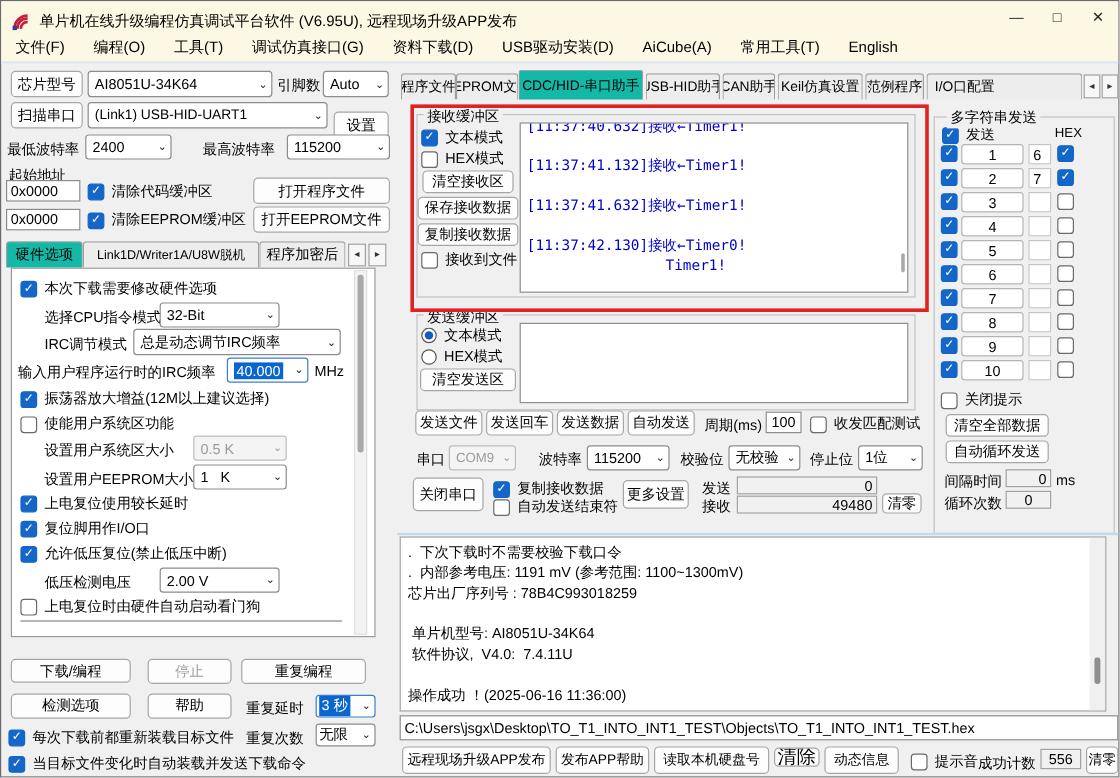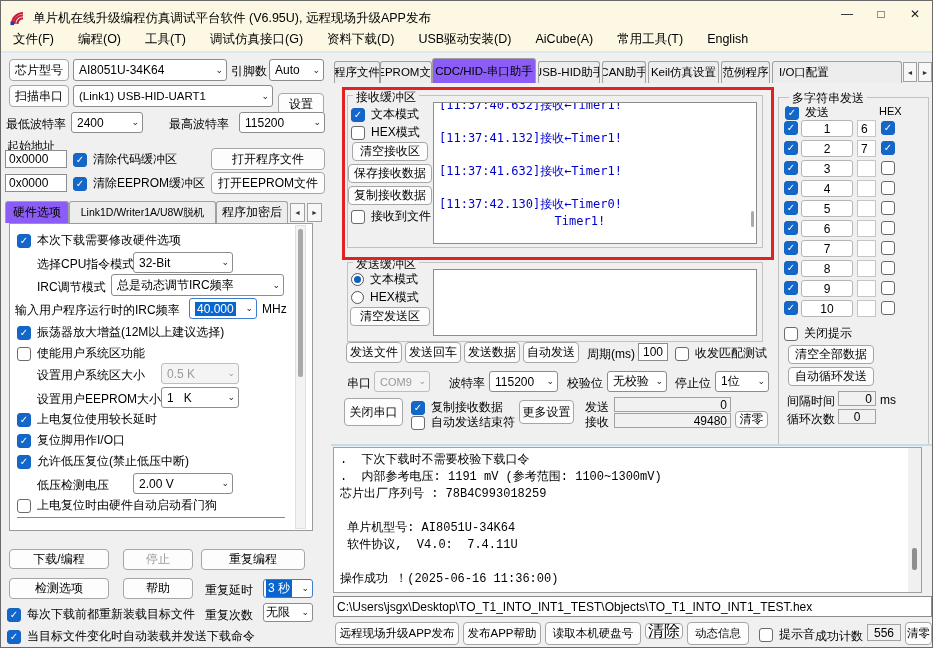--- a/index.html
+++ b/index.html
@@ -38,31 +38,31 @@
   .cb.on::after{content:"✓";font-size:10px;line-height:1}
   .cbrow{position:absolute;display:flex;align-items:center;gap:6px}
   .radio{width:13px;height:13px;border:1px solid #555;border-radius:50%;background:#fff;
     box-sizing:border-box;display:flex;align-items:center;justify-content:center;flex:none}
   .radio.on::after{content:"";width:7px;height:7px;border-radius:50%;background:#0f5fc0}
   .grp{position:absolute;border:1px solid #c2c2c2;box-sizing:border-box}
   .grplbl{position:absolute;background:#f0f0f0;padding:0 3px;font-size:12px;white-space:nowrap;z-index:2}
   .tab{position:absolute;background:#ededed;border:1px solid #a0a0a0;border-bottom:none;
     border-radius:3px 3px 0 0;display:flex;align-items:center;justify-content:center;
     font-size:11.5px;box-sizing:border-box;white-space:nowrap;overflow:hidden}
-  .tab.active{background:#8b5cf6;z-index:2}
+  .tab.active{background:#14b8a6;z-index:2}
   .white{position:absolute;background:#fff;border:1px solid #8c8c8c;box-sizing:border-box;overflow:hidden}
   .mono{font-family:Liberation Sans, sans-serif}
   pre{margin:0}
   .sb-track{position:absolute;background:#f3f3f3;border:1px solid #e0e0e0;box-sizing:border-box}
   .sb-thumb{position:absolute;background:#a9a9a9;border-radius:2px}
   .arrowbtn{position:absolute;background:#f7f7f7;border:1px solid #a0a0a0;display:flex;
     align-items:center;justify-content:center;font-size:7px;color:#333;box-sizing:border-box}
   .redbox{position:absolute;border:3px solid #e02222;pointer-events:none;z-index:6}
   .loglines{color:#0000cc;font-size:12px;line-height:16.5px;font-family:"DejaVu Sans Mono",monospace}
-  .infotext{font-size:12px;line-height:17px;font-family:Liberation Mono, monospace}
+  .infotext{font-size:12px;line-height:17px;font-family:Liberation Sans, sans-serif}
   .hline{position:absolute;background:#c3dcec;height:2px}
   .divider{position:absolute;background:#aaa;height:1px}
 </style>
 </head>
 <body>
 
 <div id="window">
 
   <div class="titlebar">
     <span style="display:inline-flex">

